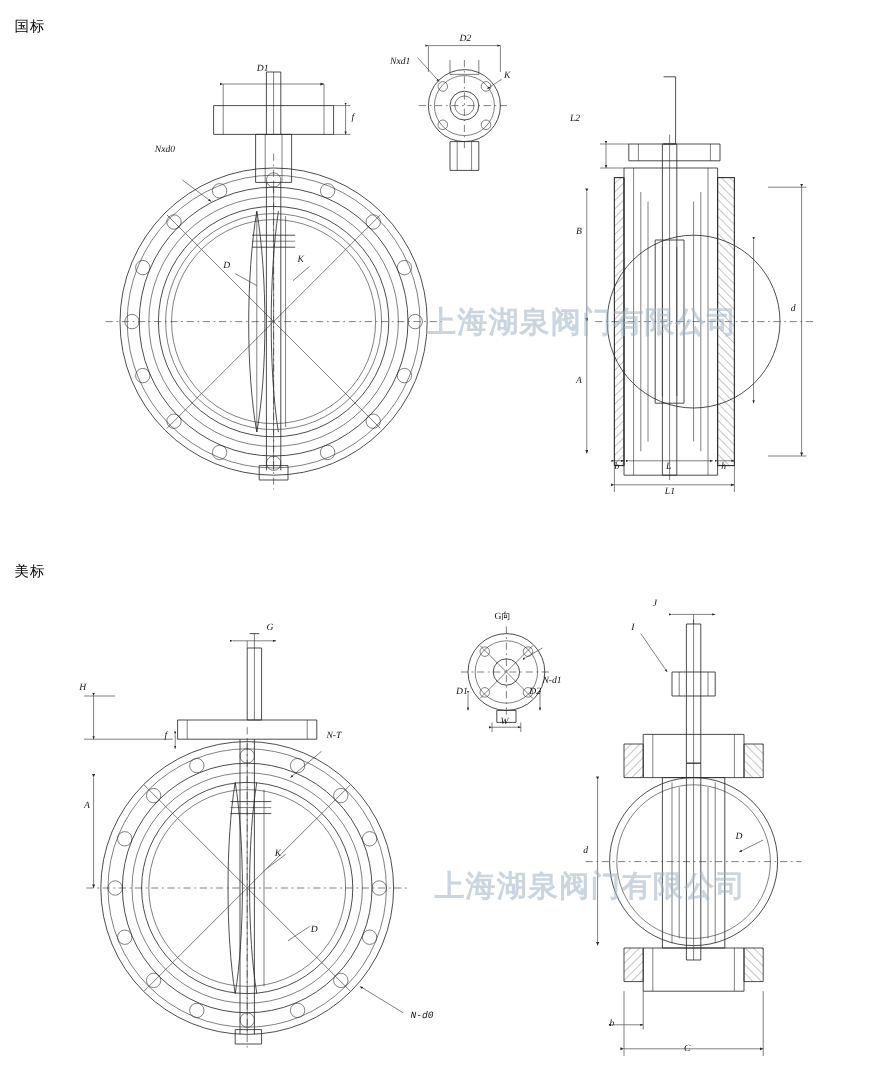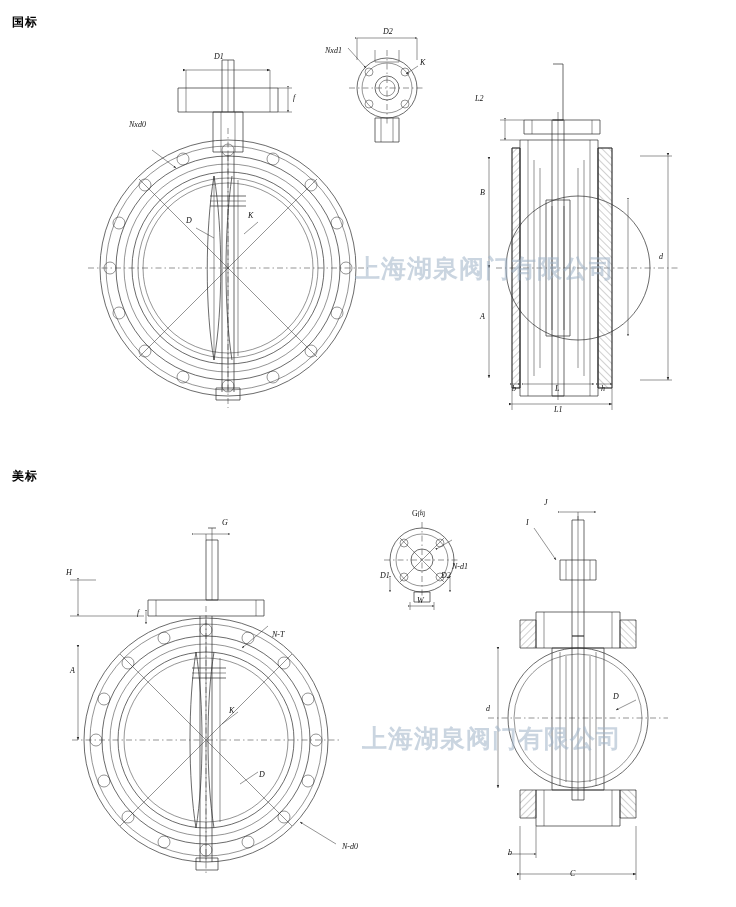--- a/index.html
+++ b/index.html
@@ -1,18 +1,18 @@
 <!DOCTYPE html>
 <html><head>
 <meta charset="utf-8">
 <style>
   html,body{margin:0;padding:0;background:#ffffff;}
   body{width:736px;height:907px;position:relative;font-family:"Liberation Sans",sans-serif;color:#1a1a1a;overflow:hidden;}
   .sheet{position:absolute;left:0;top:0;width:736px;height:907px;}
-  .sec-title{position:absolute;font-size:12px;font-weight:bold;color:#000;letter-spacing:1px;}
+  .sec-title{position:absolute;font-size:12px;font-weight:normal;color:#000;letter-spacing:1px;}
   .lbl{position:absolute;font-size:8px;color:#111;font-family:"Liberation Serif",serif;white-space:nowrap;}
   .lbl.i{font-style:italic;}
   .wm{position:absolute;font-size:25px;font-weight:bold;color:#9fb3c8;opacity:.55;white-space:nowrap;font-family:"DejaVu Sans",sans-serif;letter-spacing:1px;}
   svg{position:absolute;left:0;top:0;overflow:visible;}
   .ln{stroke:#2b2b2b;stroke-width:.7;fill:none;}
   .lnt{stroke:#2b2b2b;stroke-width:.5;fill:none;}
   .dim{stroke:#2b2b2b;stroke-width:.5;fill:none;}
   .dash{stroke:#2b2b2b;stroke-width:.5;fill:none;stroke-dasharray:6 3 1.5 3;}
   .hatch{fill:url(#hatchA);}
   .hatch2{fill:url(#hatchB);}
@@ -317,24 +317,24 @@
   <div class="lbl i" style="left:222px;top:518px;">G</div>
   <div class="lbl i" style="left:66px;top:568px;">H</div>
   <div class="lbl i" style="left:137px;top:608px;">f</div>
   <div class="lbl" style="left:412px;top:508px;">G向</div>
   <div class="lbl i" style="left:452px;top:562px;">N-d1</div>
   <div class="lbl i" style="left:380px;top:571px;">D1</div>
   <div class="lbl i" style="left:441px;top:571px;">D2</div>
   <div class="lbl i" style="left:417px;top:596px;">W</div>
 
   <div class="lbl i" style="left:70px;top:666px;">A</div>
-  <div class="lbl i" style="left:272px;top:630px;">N-T</div>
+  <div class="lbl i" style="left:272px;top:608px;">N-T</div>
   <div class="lbl i" style="left:229px;top:706px;">K</div>
   <div class="lbl i" style="left:259px;top:770px;">D</div>
-  <div class="lbl i" style="left:342px;top:842px;">N-d0</div>
+  <div class="lbl i" style="left:342px;top:842px;font-family:Liberation Mono, monospace;">N-d0</div>
 
   <div class="lbl i" style="left:544px;top:498px;">J</div>
   <div class="lbl i" style="left:526px;top:518px;">I</div>
   <div class="lbl i" style="left:486px;top:704px;">d</div>
   <div class="lbl i" style="left:508px;top:848px;">b</div>
   <div class="lbl i" style="left:570px;top:869px;">C</div>
   <div class="lbl i" style="left:613px;top:692px;">D</div>
 
   <div class="wm" style="left:355px;top:252px;">上海湖泉阀门有限公司</div>
   <div class="wm" style="left:362px;top:722px;">上海湖泉阀门有限公司</div>

